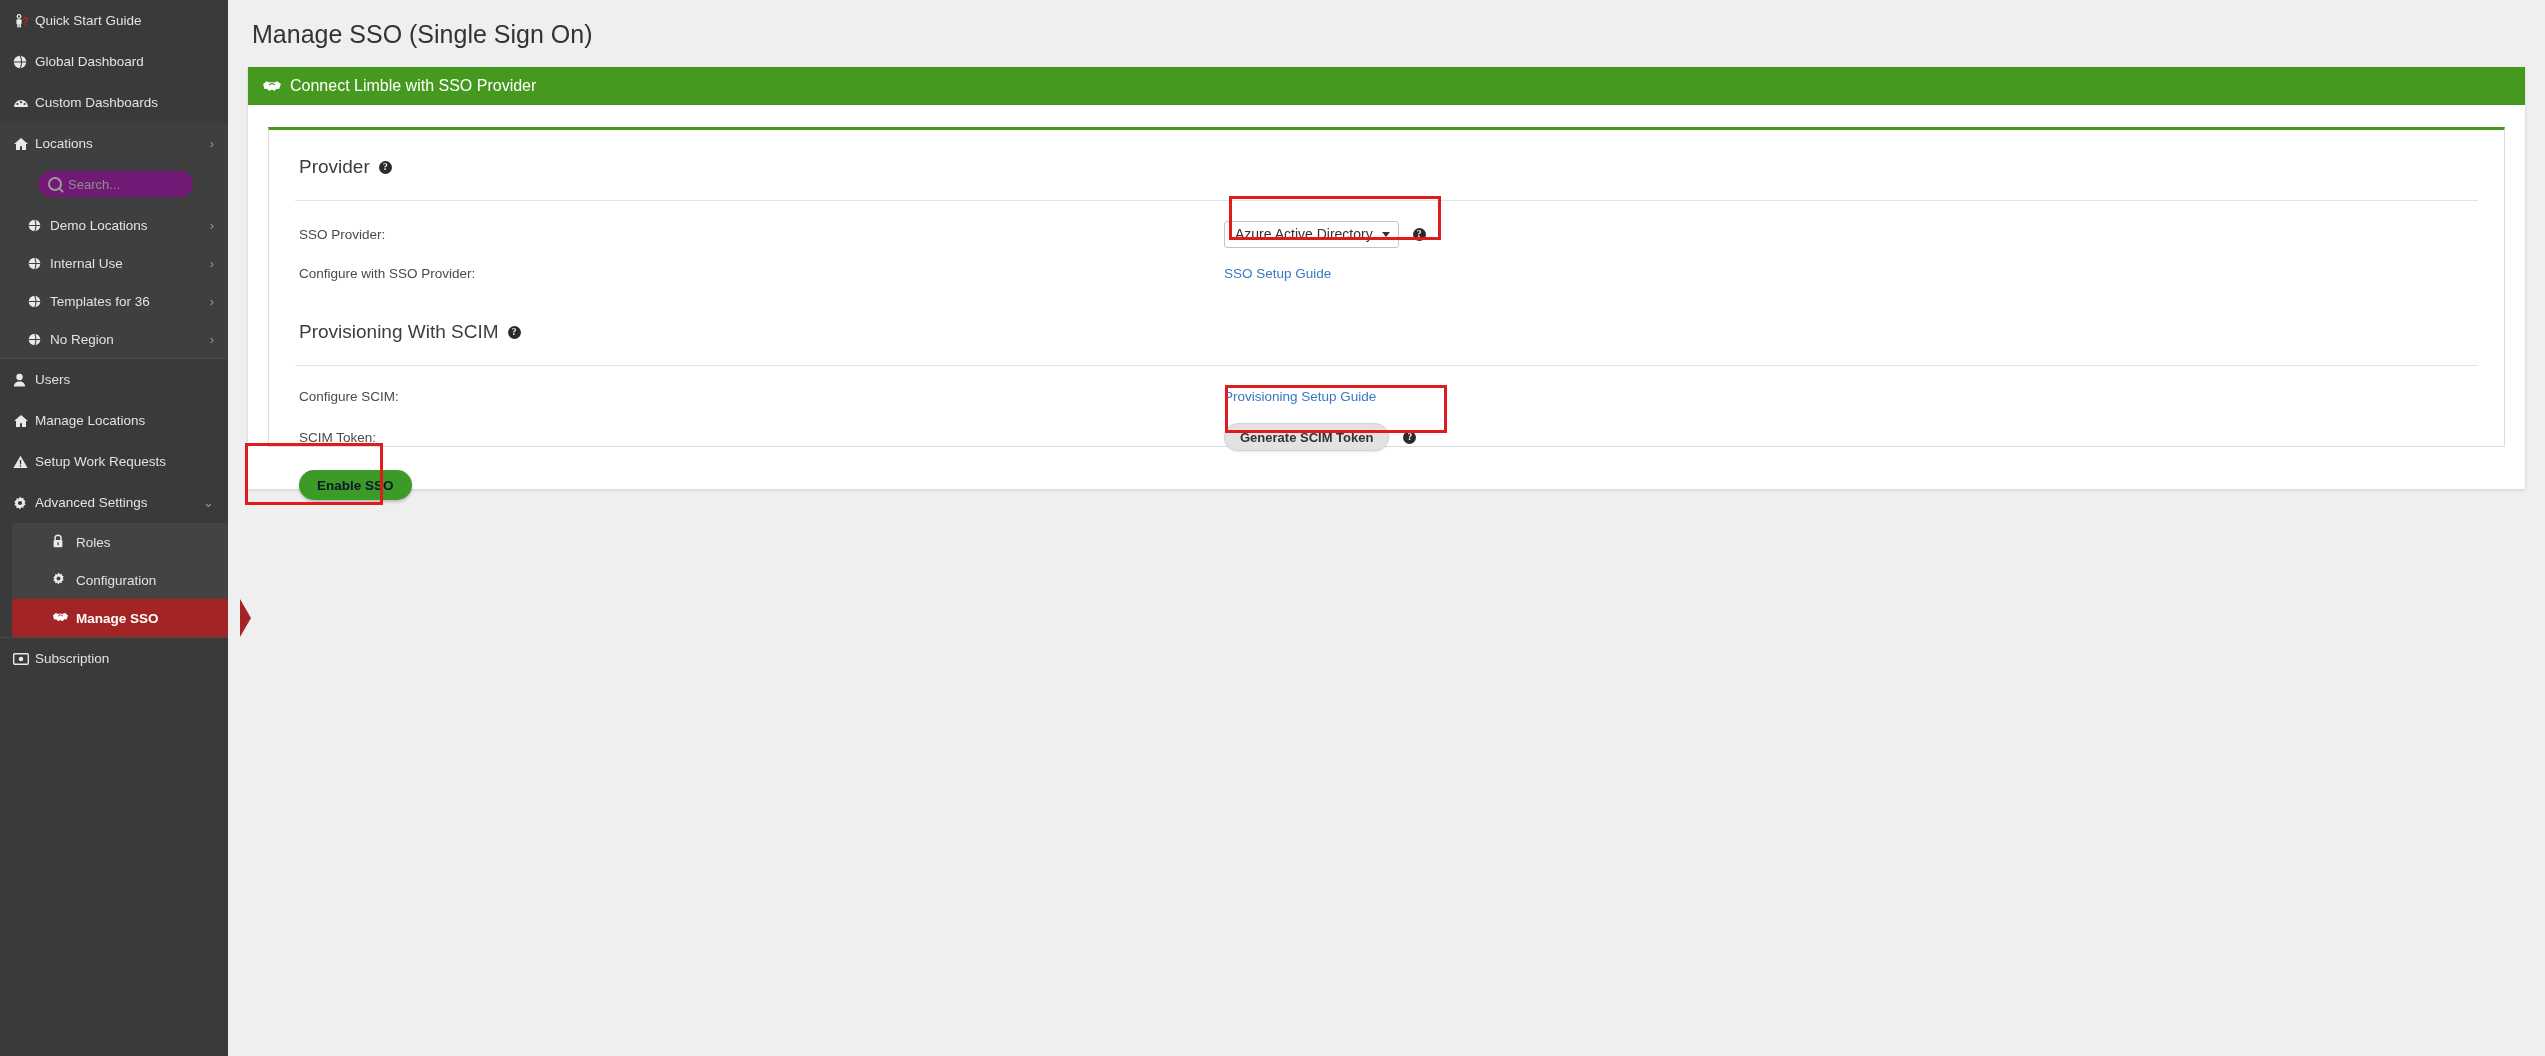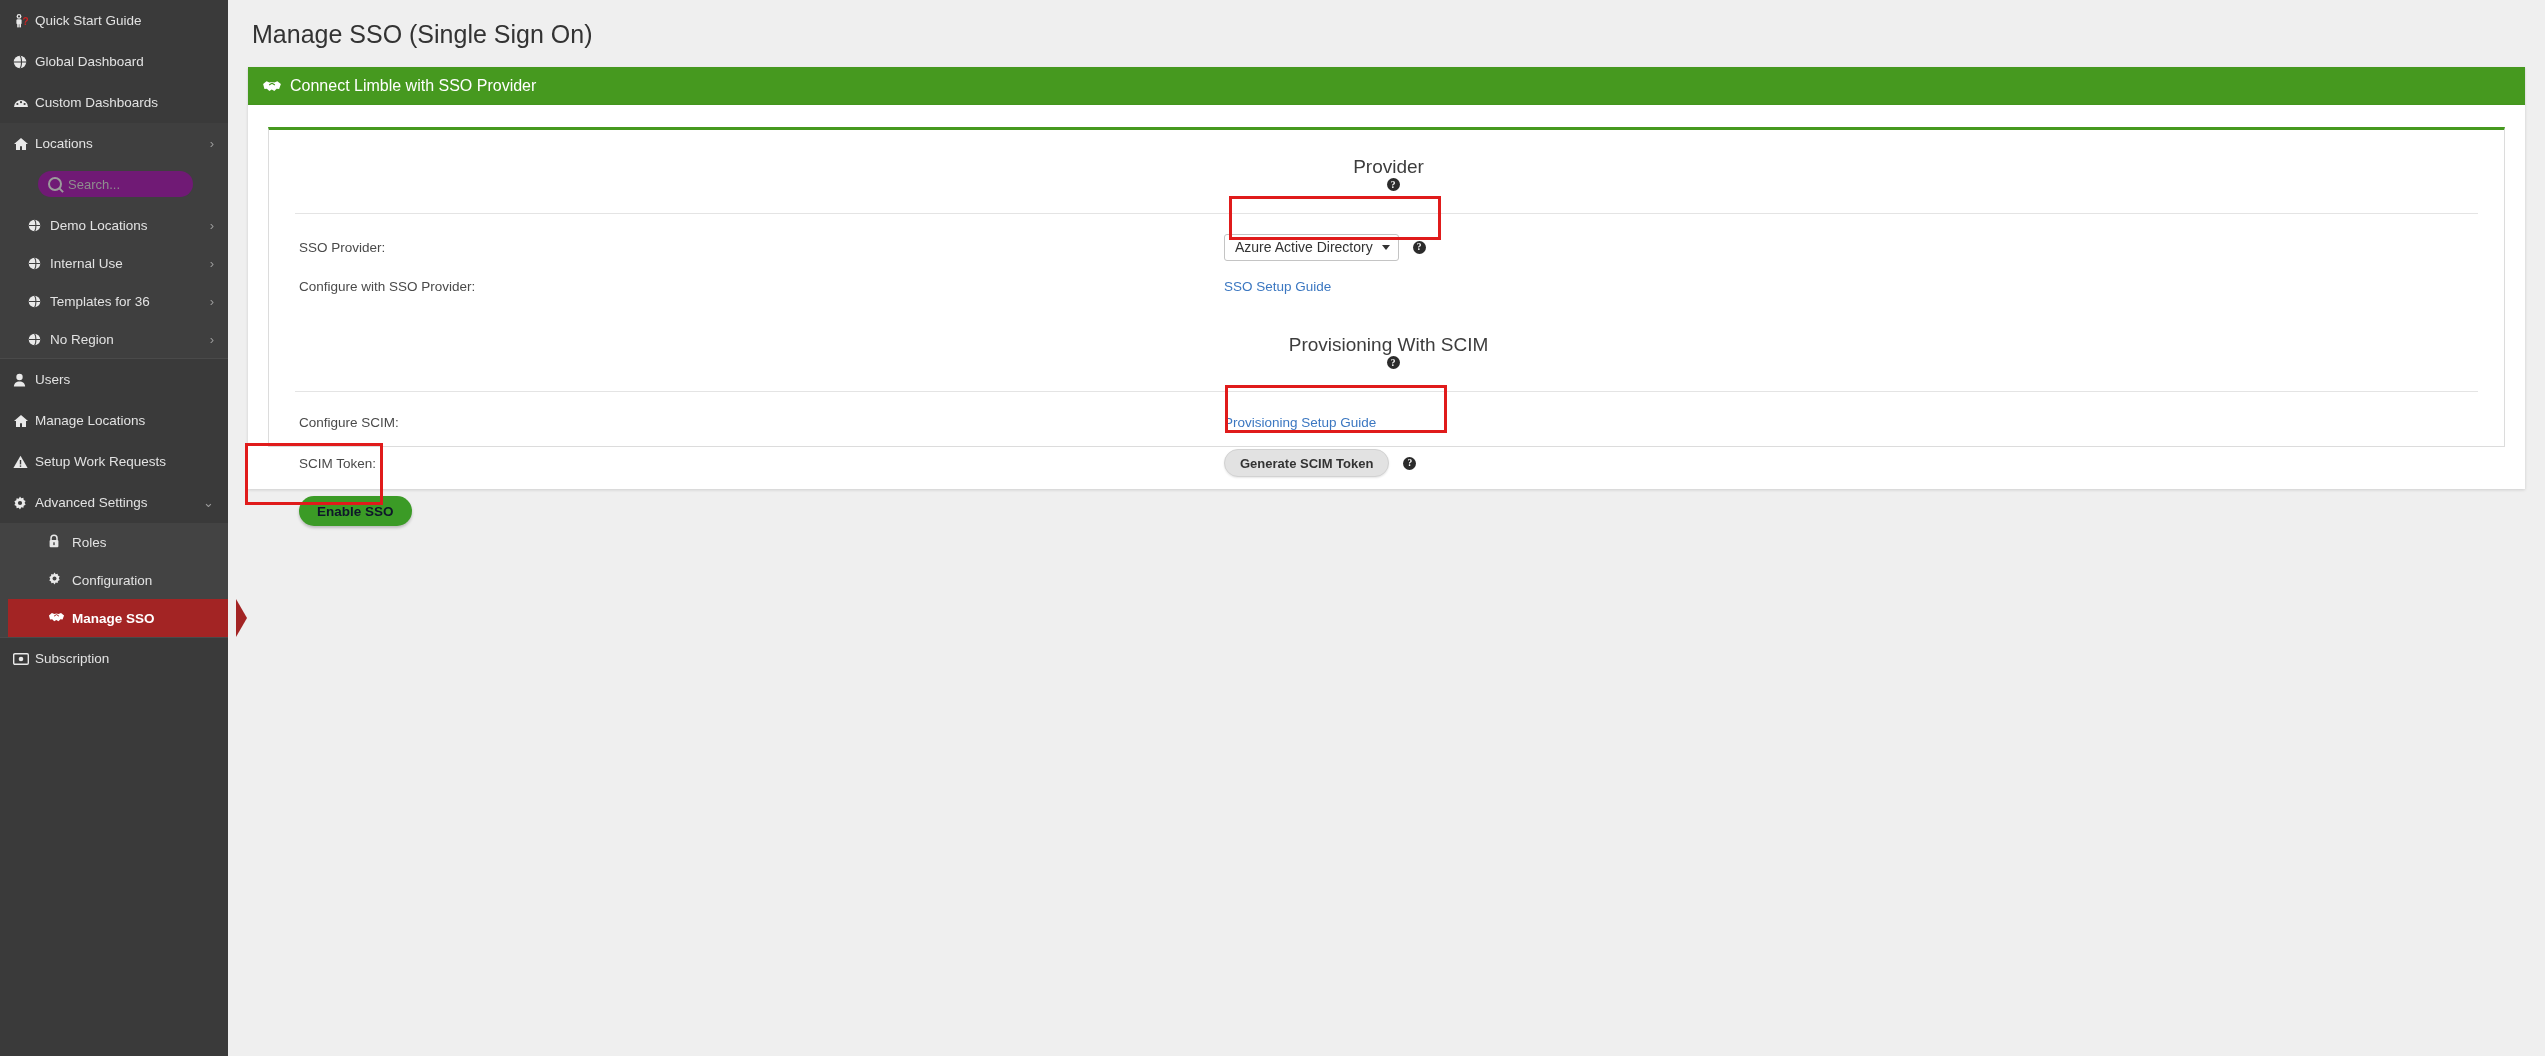--- a/index.html
+++ b/index.html
@@ -113,21 +113,21 @@
     border-top: 3px solid #46991f;
     background: #fff;
     height: 320px;
     padding: 0 26px;
     position: relative;
   }
 
   .sec-head {
     font-size: 19px; color: #3d3d3d; font-weight: normal;
     padding: 26px 0 0 4px;
-    display: flex; align-items: center; flex-direction: column;
+    display: flex; align-items: center;
   }
   .qm {
     display: inline-flex; align-items: center; justify-content: center;
     width: 13px; height: 13px; min-width: 13px;
     border-radius: 50%; background: #2b2b2b; color: #fff;
     font-size: 9.5px; font-weight: bold; margin-left: 9px;
     font-family: "Liberation Serif", serif;
   }
   .hr-line { height: 1px; background: #e4e4e4; margin-top: 22px; }
 
@@ -322,21 +322,21 @@
       <span class="ic">
         <svg width="14" height="14" viewBox="0 0 14 14">
             <path d="M7 .6 8.3 2.3l2.1-.5.3 2.1 1.9 1-1 1.9 1 1.9-1.9 1-.3 2.1-2.1-.5L7 13.4 5.7 11.7l-2.1.5-.3-2.1-1.9-1 1-1.9-1-1.9 1.9-1 .3-2.1 2.1.5z" fill="#e9e9e9"></path>
             <circle cx="7" cy="7" r="2.1" fill="#3a3a3a"></circle>
           </svg>
       </span>
       <span class="lbl">Advanced Settings</span>
       <span class="chev">⌄</span>
     </div>
 
-    <div class="nav-sub" style="padding-left:8px;">
+    <div class="nav-sub" style="padding-left:0;margin-left:12px;">
       <div class="nav-child">
         <span class="ic">
           <svg width="12" height="14" viewBox="0 0 12 14">
               <path d="M3 6V4.2a3 3 0 0 1 6 0V6" stroke="#e9e9e9" stroke-width="1.5" fill="none"></path>
               <rect x="1.6" y="6" width="8.8" height="7.2" rx="1" fill="#e9e9e9"></rect>
               <rect x="5.3" y="8.3" width="1.4" height="2.8" fill="#434343"></rect>
             </svg>
         </span>
         <span>Roles</span>
       </div>

